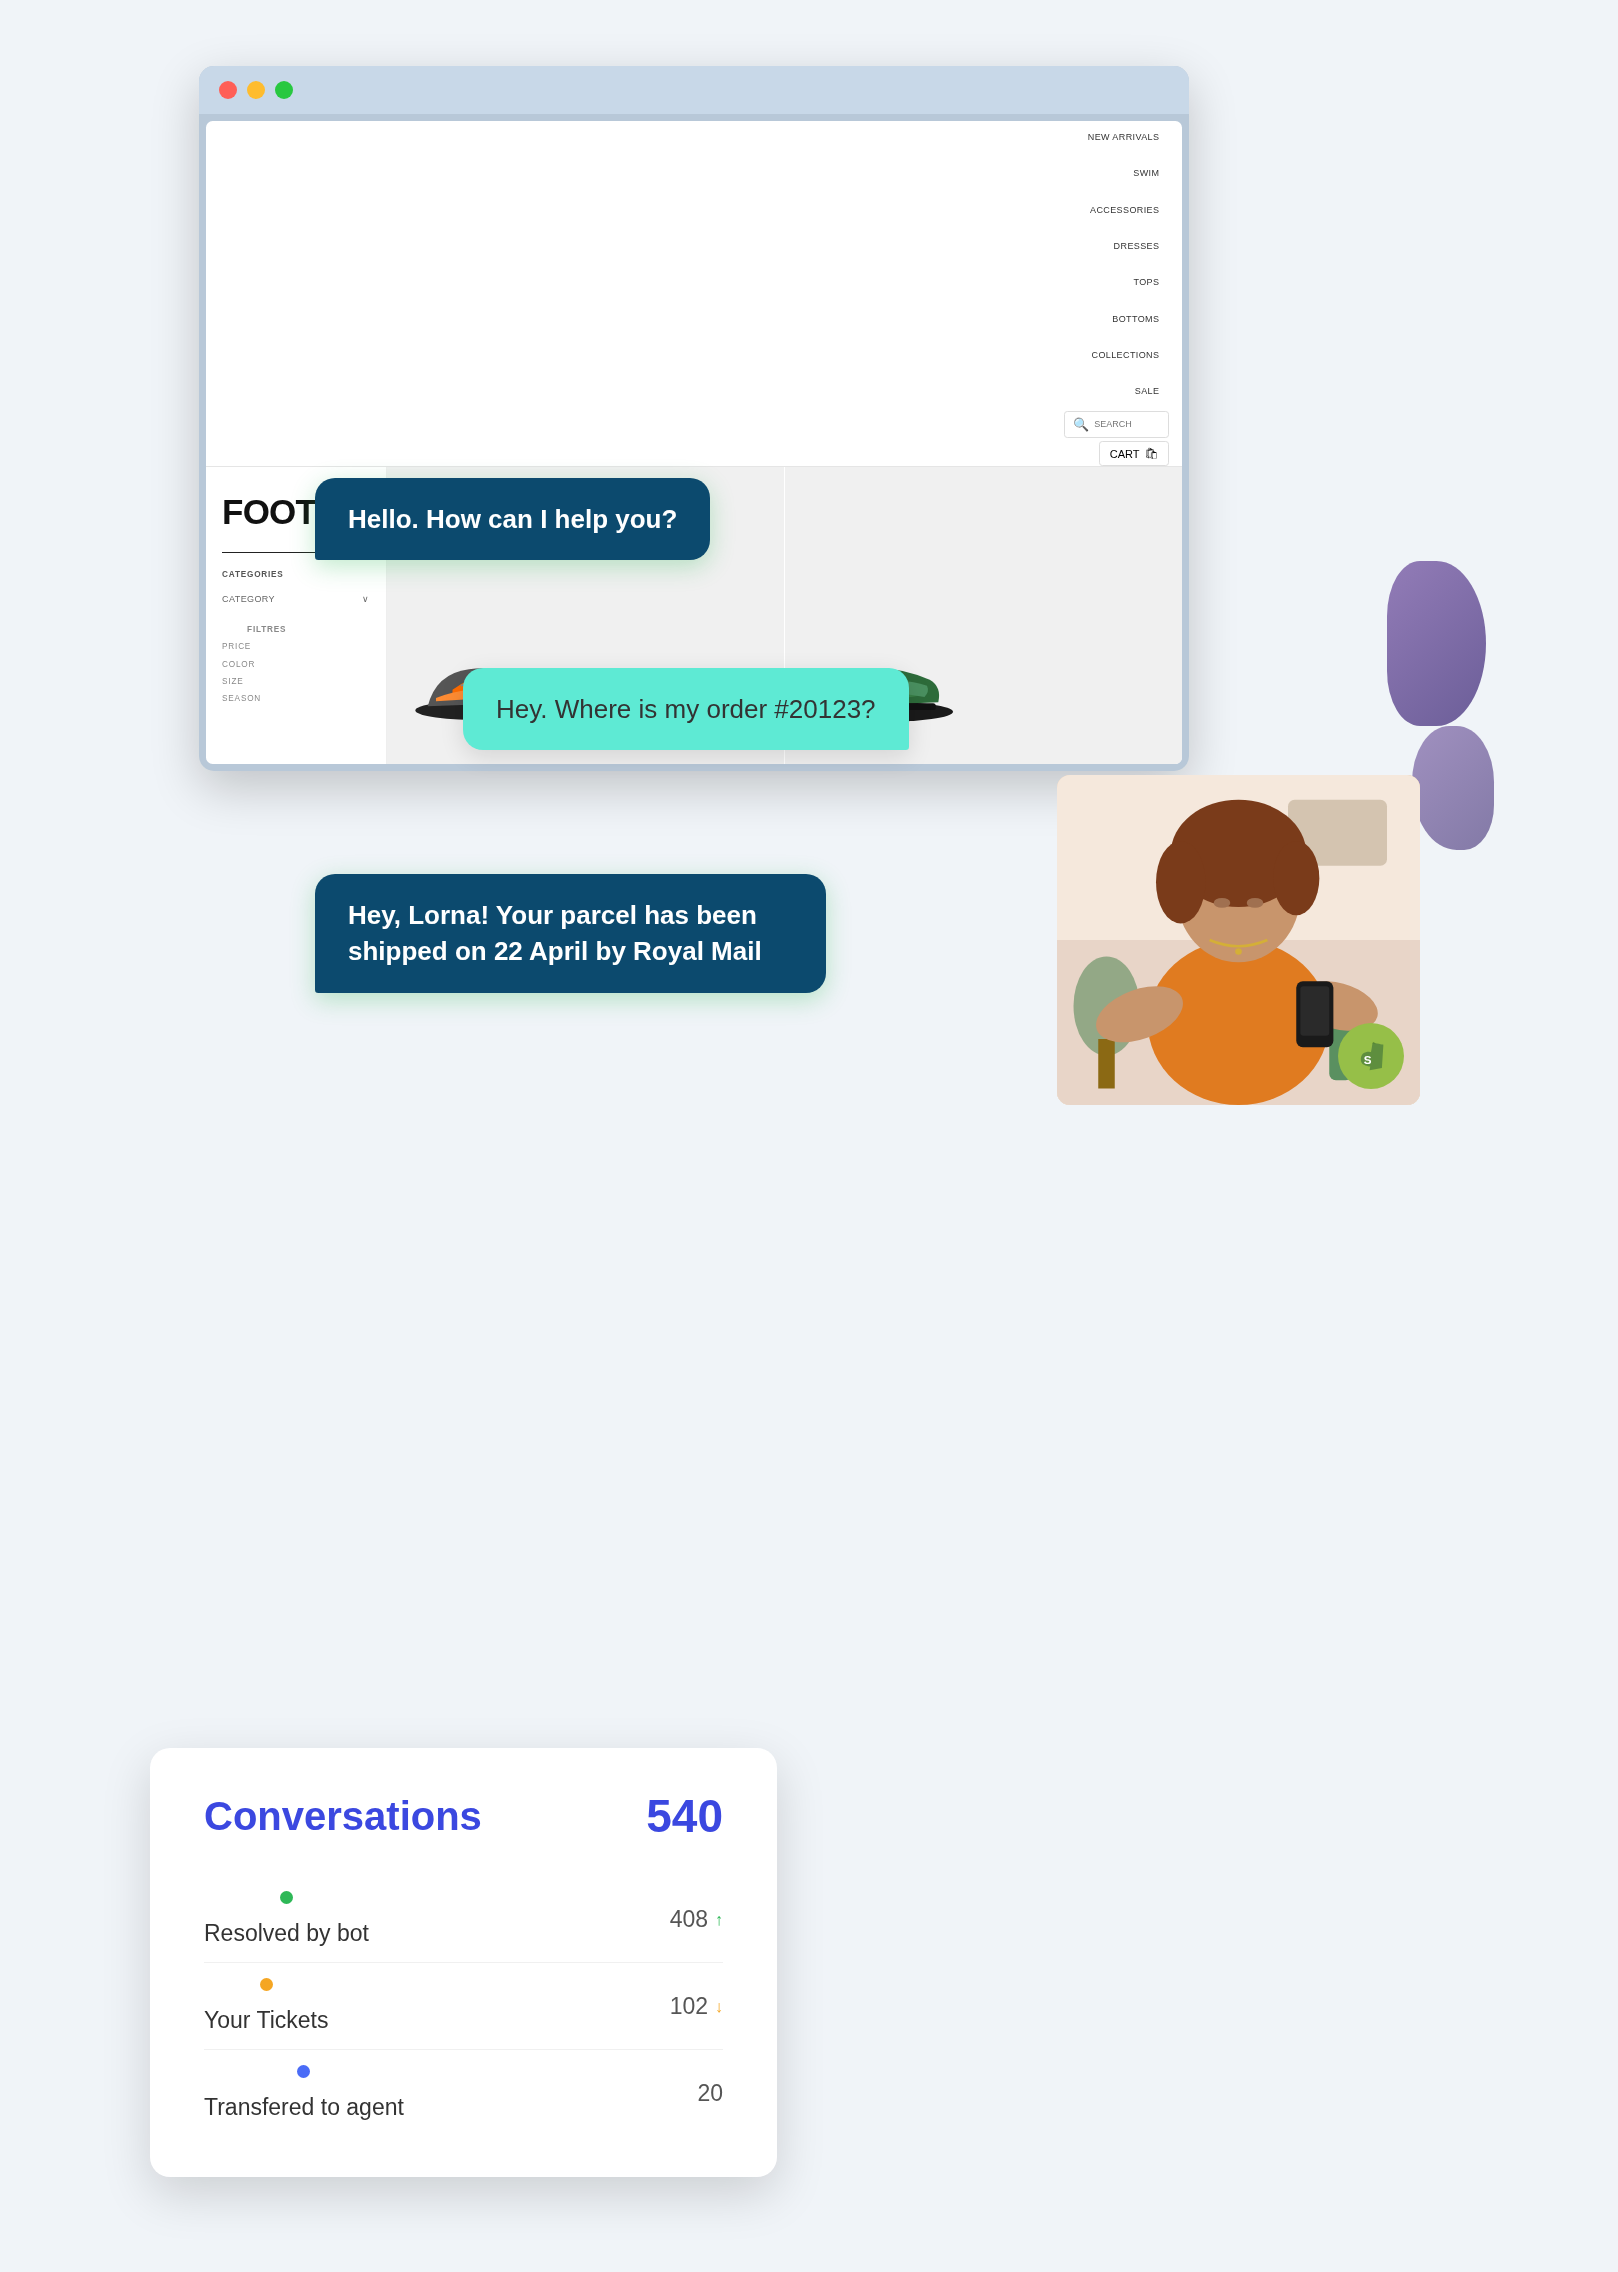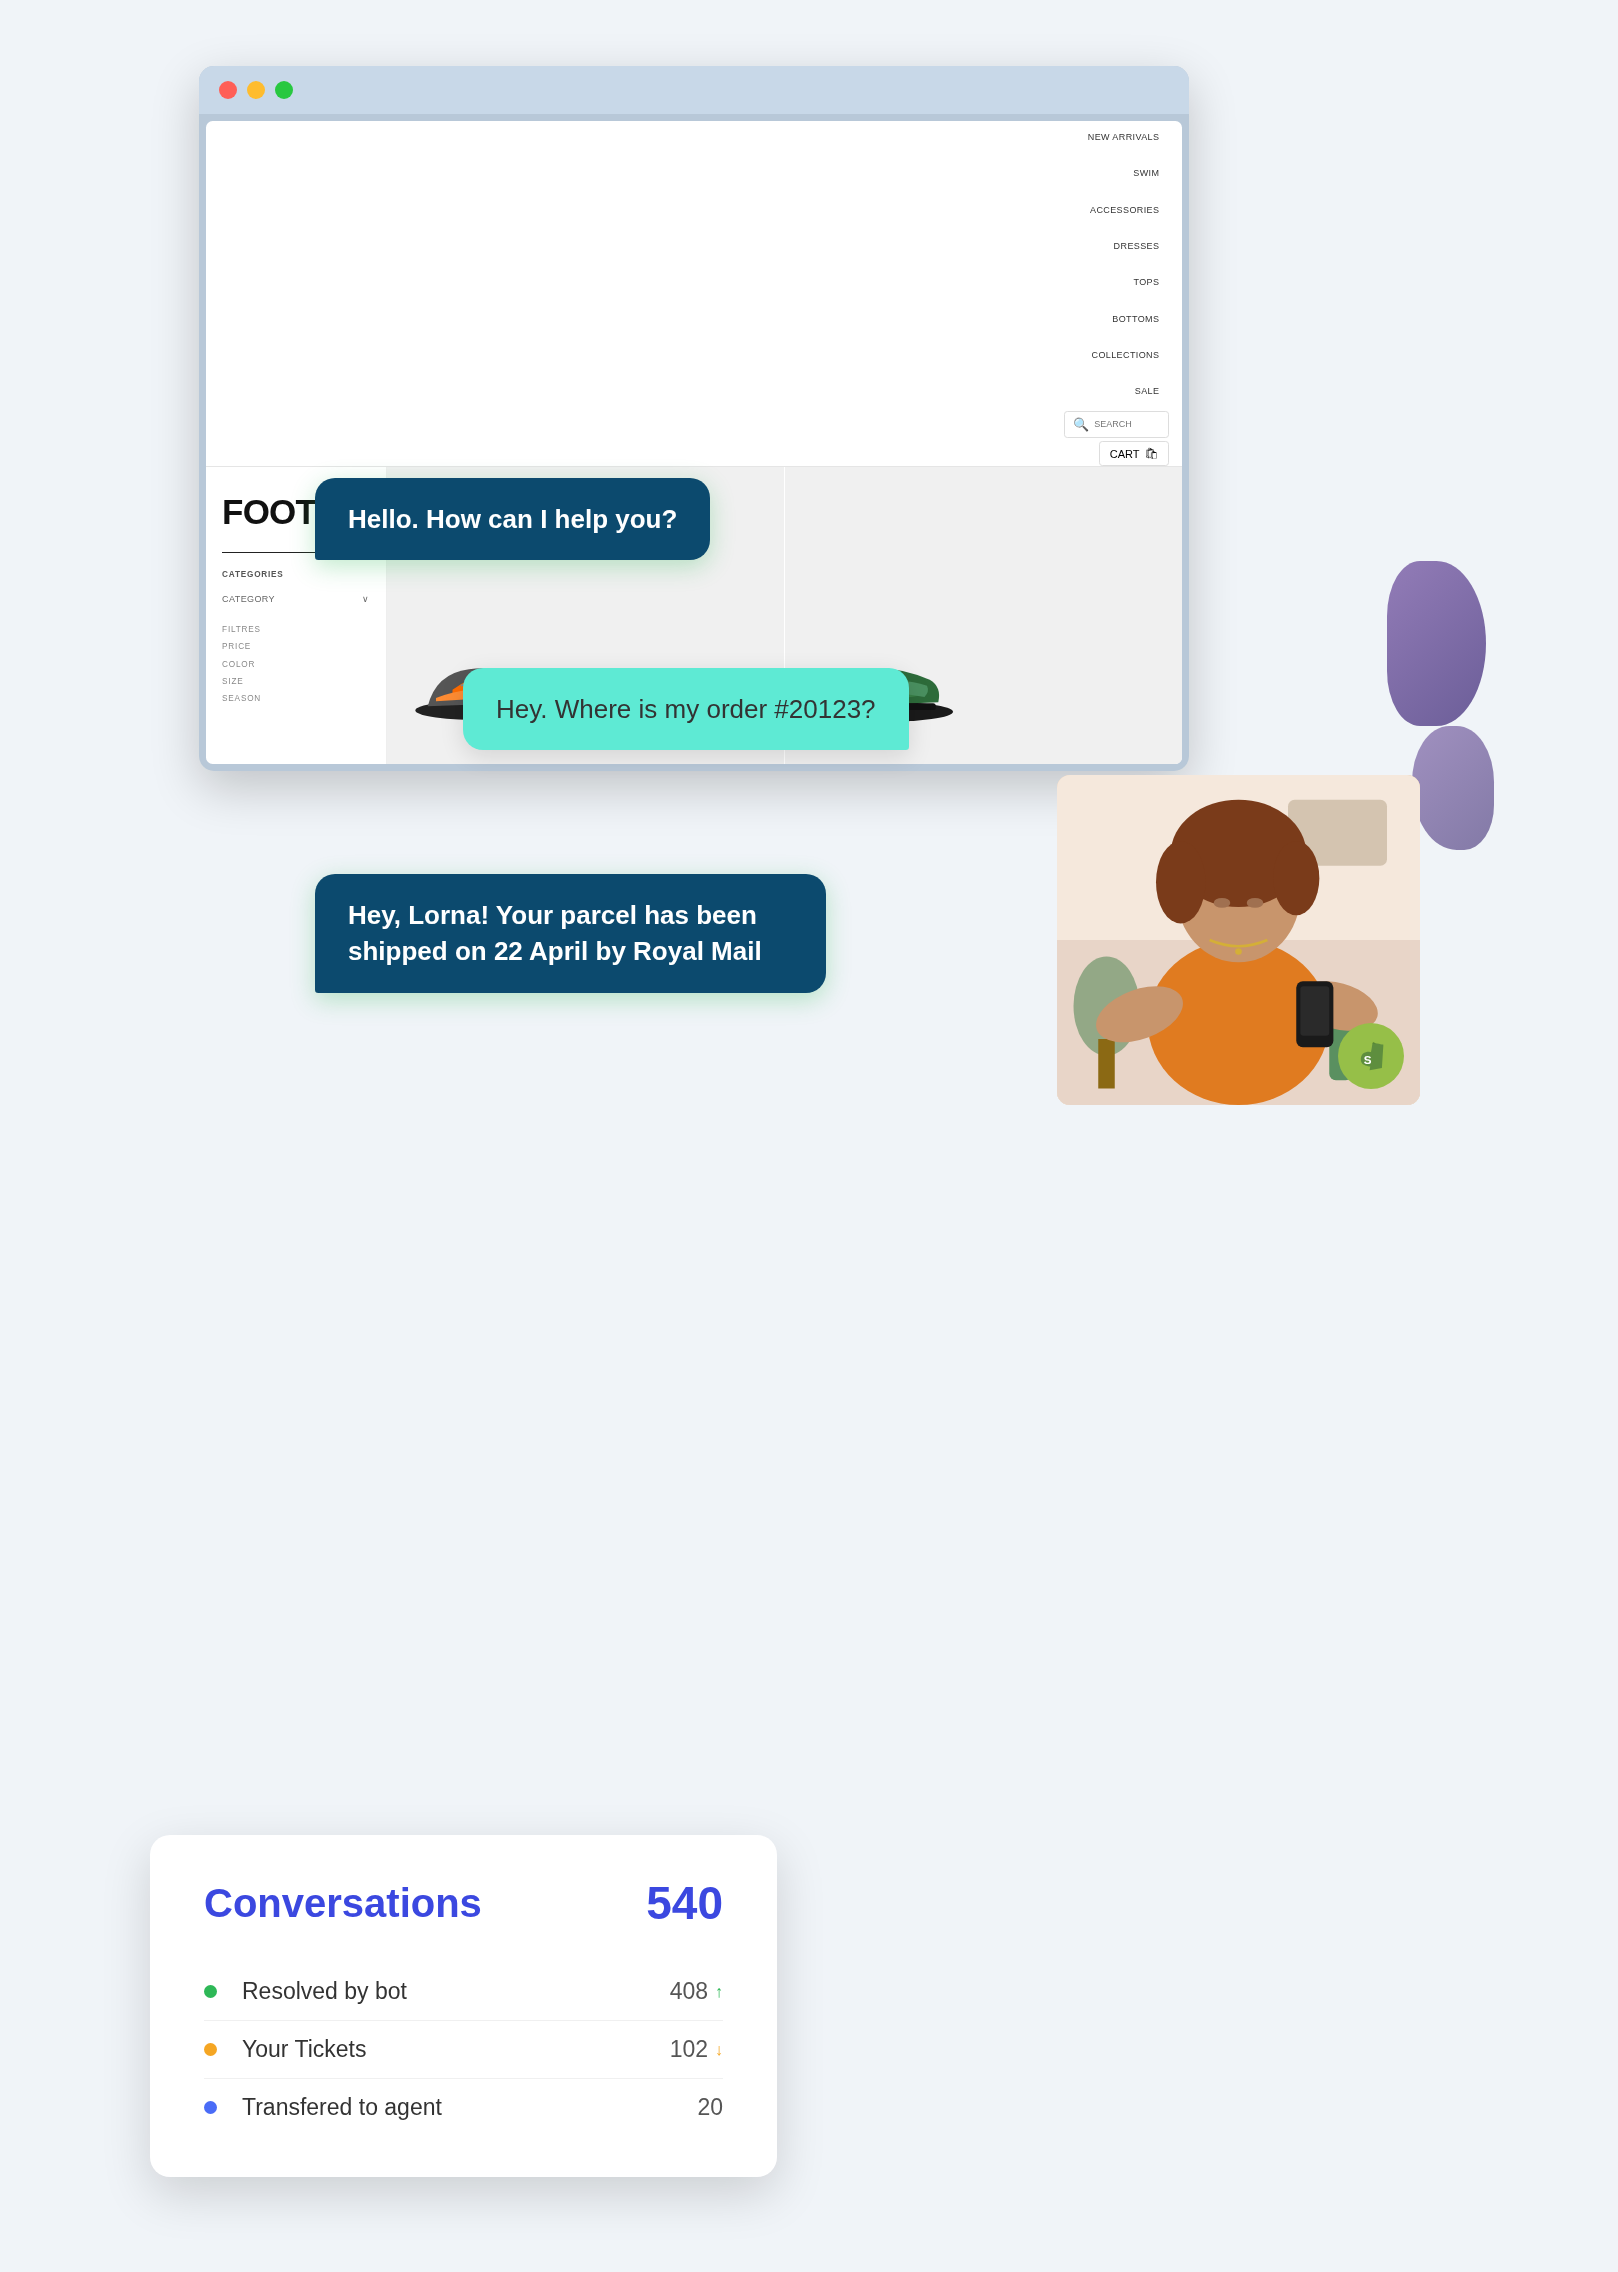--- a/index.html
+++ b/index.html
@@ -141,25 +141,26 @@
       font-size: 8.2px;
       font-weight: 700;
       color: #555;
       letter-spacing: 0.8px;
       text-transform: uppercase;
       margin-bottom: 10px;
     }
 
     .sidebar-filter-label {
       font-size: 8.2px;
-      font-weight: 400;
+      font-weight: 700;
       color: #888;
       letter-spacing: 0.8px;
       text-transform: uppercase;
       margin-bottom: 8.2px;
+      margin-left: 25px;
     }
 
     .category-select {
       display: flex;
       align-items: center;
       justify-content: space-between;
       padding: 5px 0;
       font-size: 9px;
       color: #666;
       text-transform: uppercase;
@@ -304,21 +305,22 @@
       border-bottom: 0.8px solid #f0f0f0;
     }
 
     .stats-row:last-child {
       border-bottom: none;
     }
 
     .stats-row-left {
       display: flex;
       align-items: center;
-      gap: 25px;
+      gap: 16px;
+      flex-direction: column;
     }
 
     .dot {
       width: 13px;
       height: 13px;
       border-radius: 50%;
     }
 
     .dot-green { background: #2eb857; }
     .dot-orange { background: #f5a623; }

